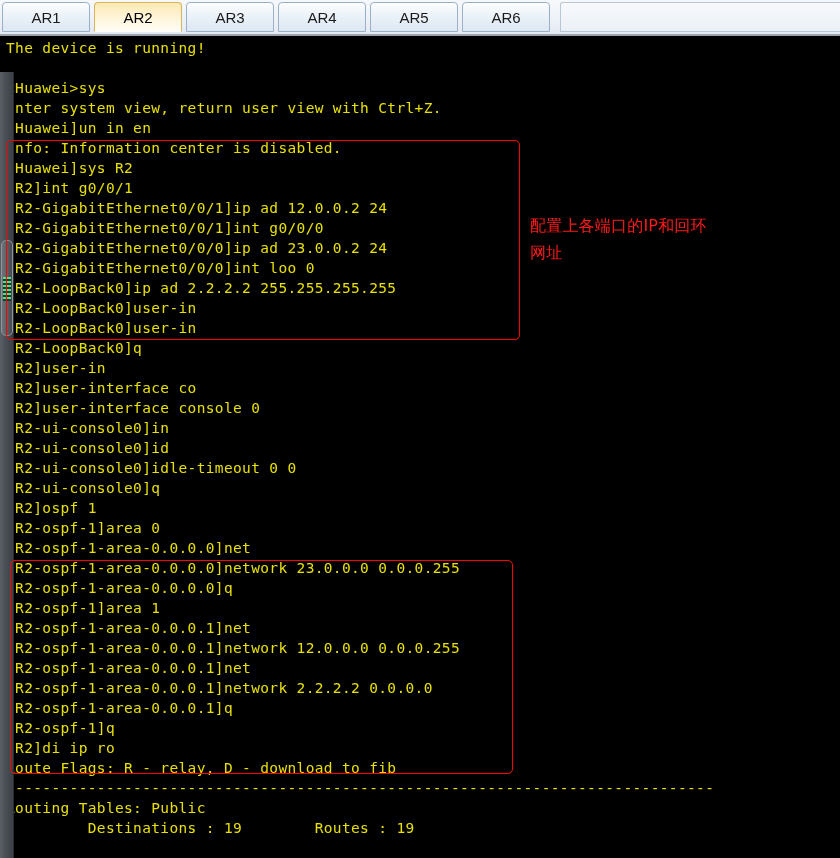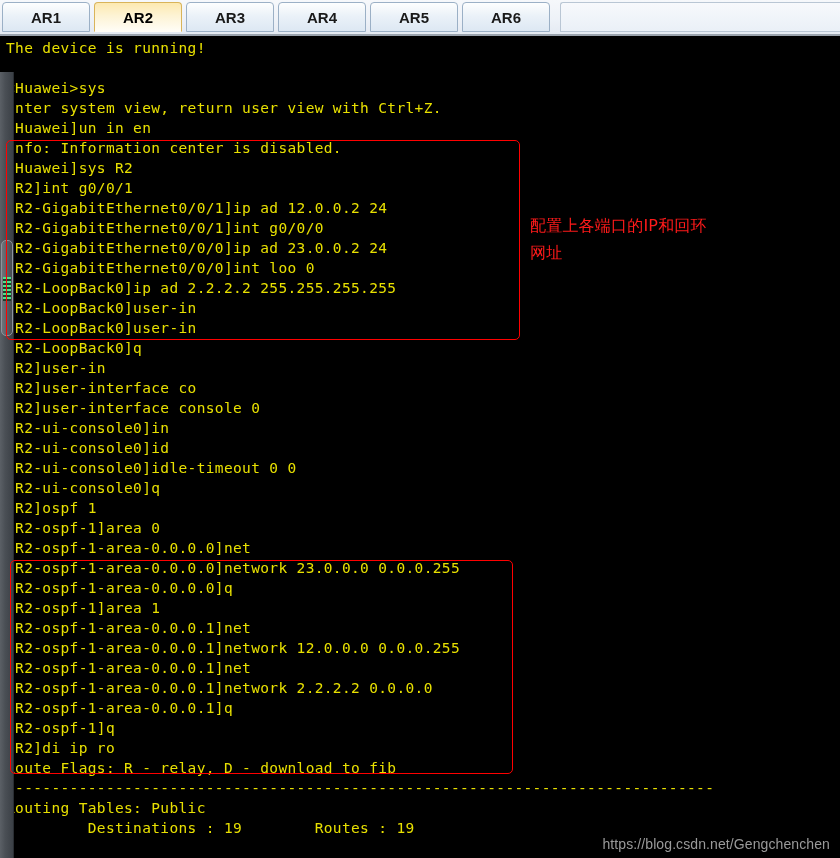--- a/index.html
+++ b/index.html
@@ -42,27 +42,26 @@
     border-radius: 4px 4px 0 0;
     background: linear-gradient(to bottom, #fdfefe 0%, #eaf1f8 48%, #dde8f3 100%);
     font-family: "Liberation Sans", sans-serif;
     font-size: 15px;
     color: #1a1a1a;
     display: flex;
     align-items: center;
     justify-content: center;
     line-height: 1;
     cursor: default;
-    font-weight: bold;
   }
   .tab.active {
     background: linear-gradient(to bottom, #fde9b0 0%, #fdf3d4 45%, #fffdf6 100%);
     border-color: #d9b45a;
     border-bottom: 1px solid #fffdf6;
-    font-weight: 700;
+    font-weight: 400;
     color: #000;
   }
   .tab-filler {
     position: absolute;
     right: 0; top: 2px;
     width: 280px;
     height: 30px;
     background: linear-gradient(to bottom, #f7f9fc 0%, #eaf0f7 100%);
     border: 1px solid #b9c6d4;
     border-right: none;
@@ -199,14 +198,13 @@
       <div class="scroll-grip"></div>
     </div>
   </div>
 
   <div class="redbox" id="redbox-iface"></div>
   <div class="redbox" id="redbox-ospf"></div>
 
   <div class="annot" id="annot-iface">配置上各端口的IP和回环
 网址</div>
 
-  <div class="watermark">https://blog.csdn.net/Gengchenchen</div>
 </div>
 
 </body></html>

